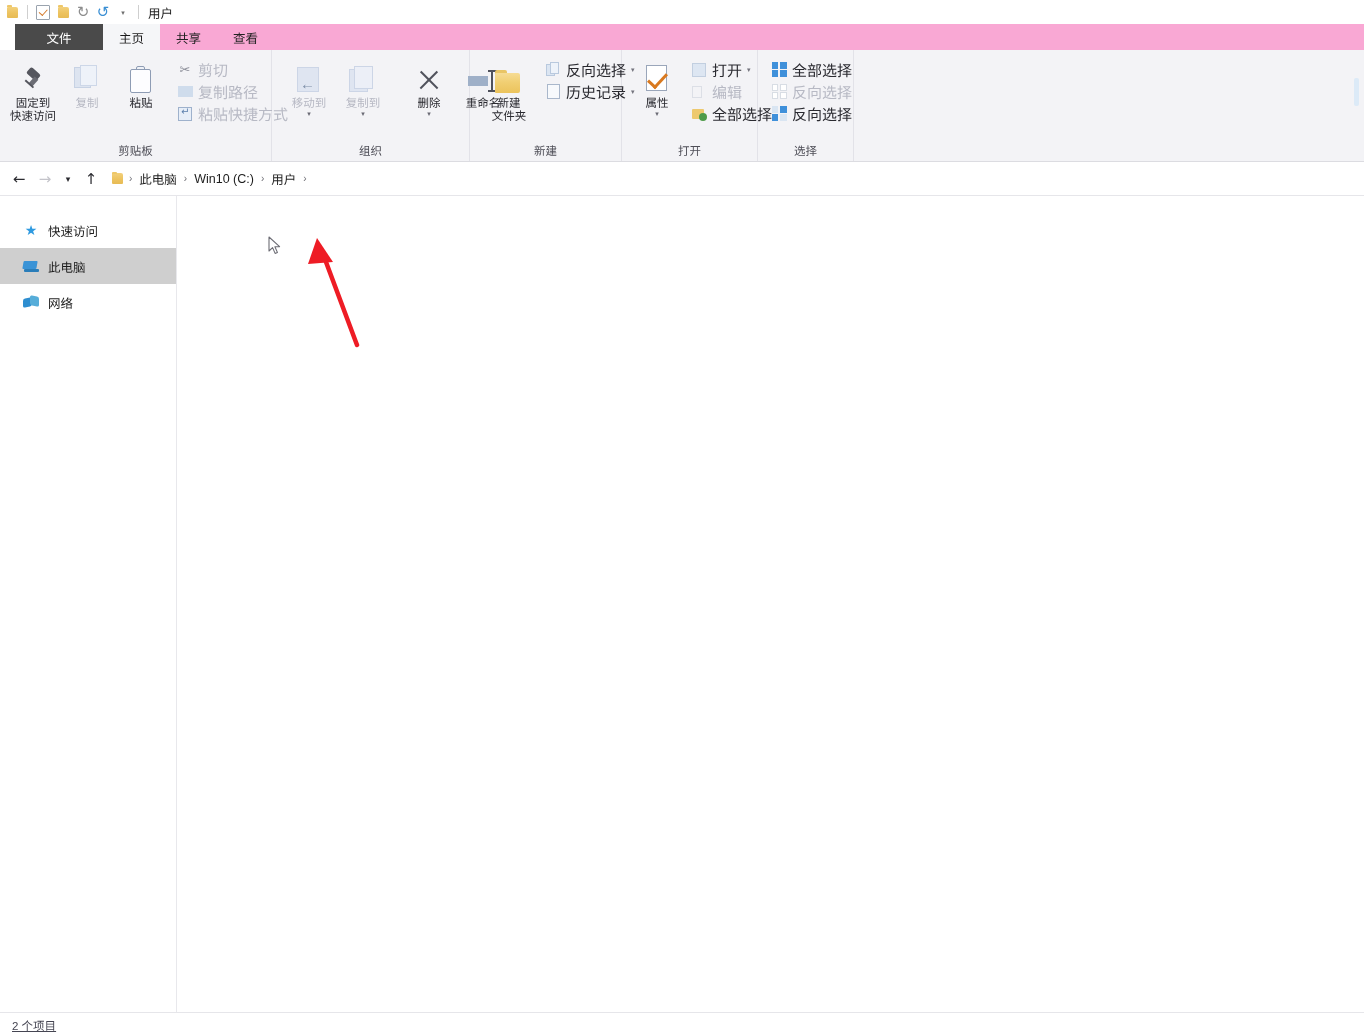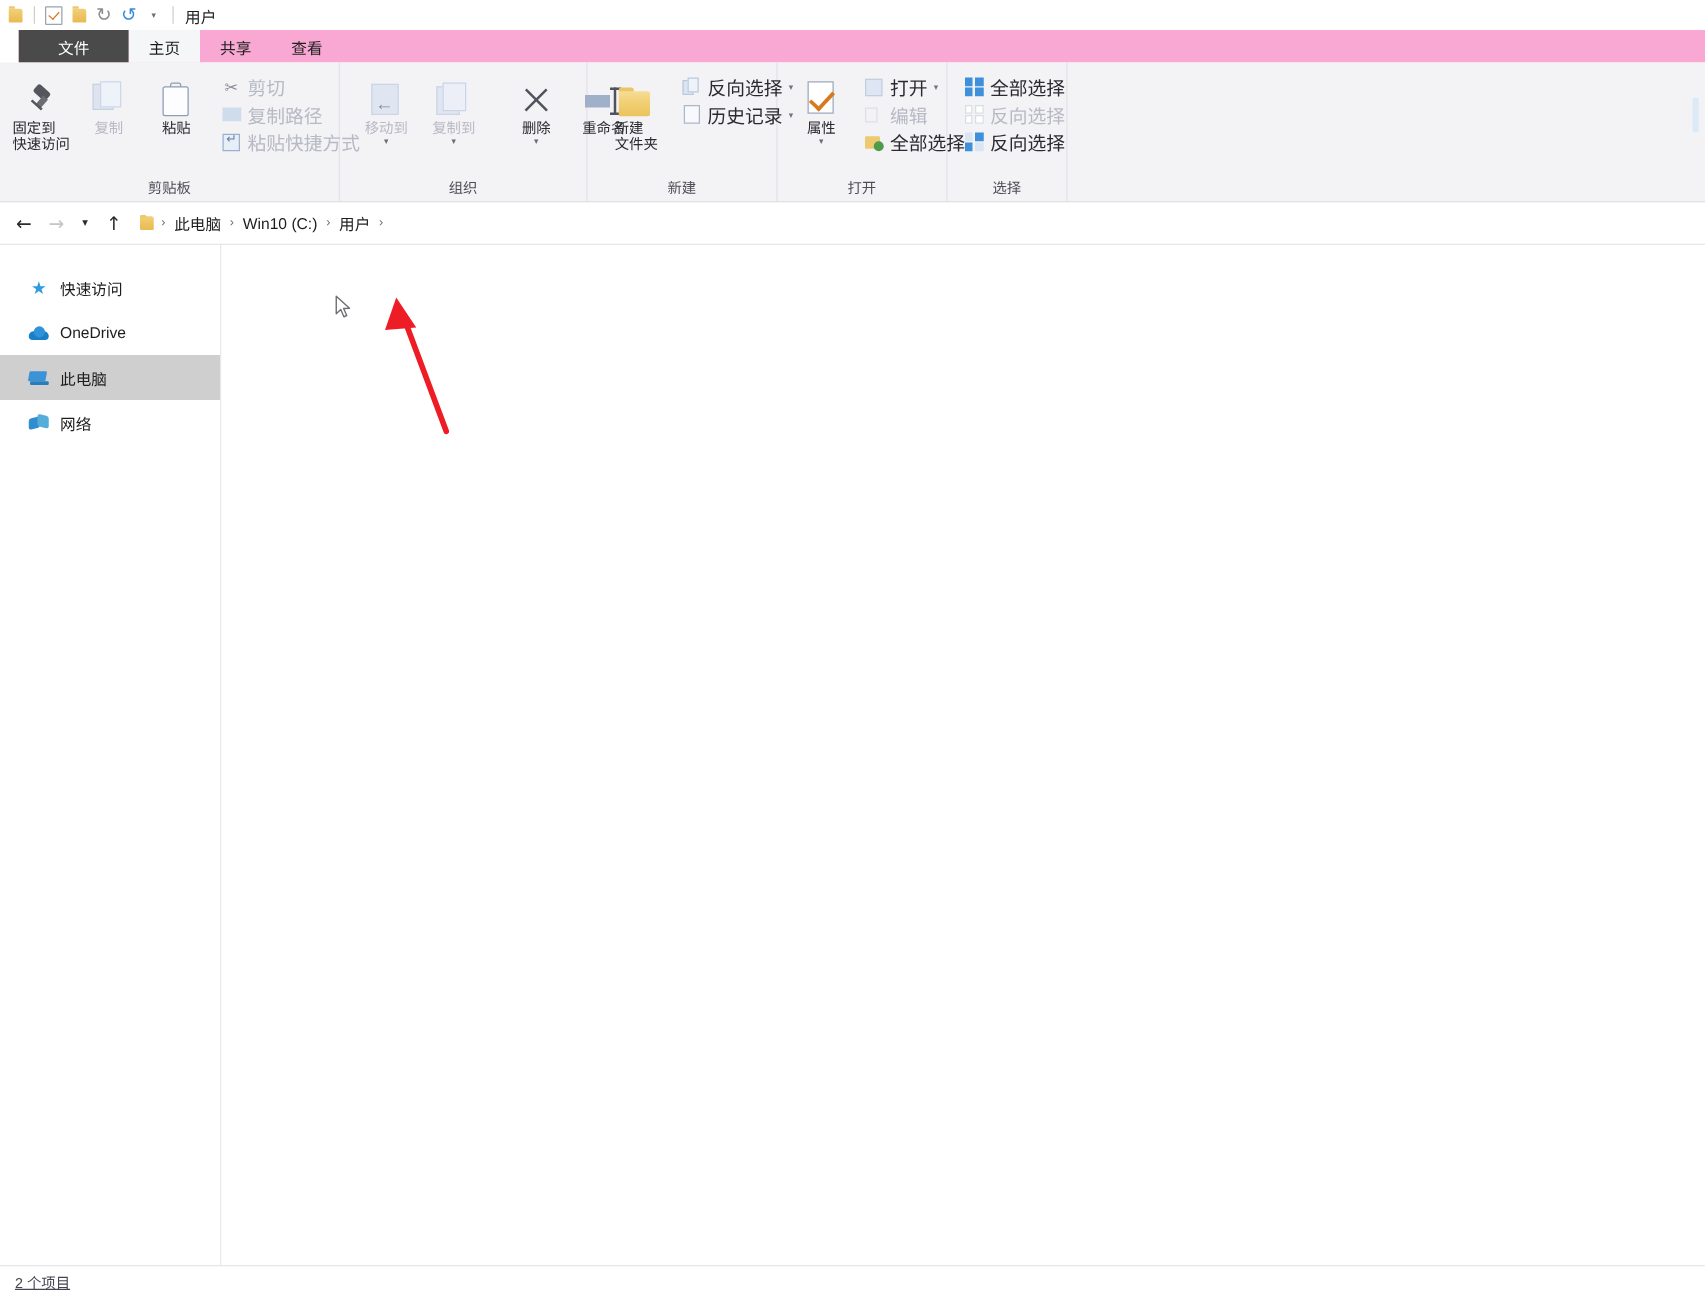--- a/index.html
+++ b/index.html
@@ -177,21 +177,21 @@
     height: 34px;
     display: flex;
     align-items: flex-end;
     justify-content: center;
     margin-bottom: 3px;
   }
   .big-btn .blabel {
     font-size: 11.5px;
     line-height: 13px;
     color: #2a2a30;
-    text-align: left;
+    text-align: center;
     white-space: pre-line;
   }
   .big-btn.disabled .blabel { color: #b7b9c4; }
   .caret-sm {
     font-size: 7px;
     color: #6a6a74;
     line-height: 5px;
     margin-top: 1px;
   }
 
@@ -1036,26 +1036,20 @@
       <span class="crumb">用户</span>
       <span class="crumb-sep">›</span>
     </span>
   </div>
 
   <div class="sidebar">
     <div class="nav-item">
       <span class="nico ico-star">★</span>
       <span>快速访问</span>
     </div>
-    <div class="nav-item">
-      <span class="nico">
-          <span class="ico-cloud"></span>
-        </span>
-      <span>OneDrive</span>
-    </div>
     <div class="nav-item selected">
       <span class="nico">
           <span class="ico-pc"></span>
         </span>
       <span>此电脑</span>
     </div>
     <div class="nav-item">
       <span class="nico">
           <span class="ico-net"></span>
         </span>

